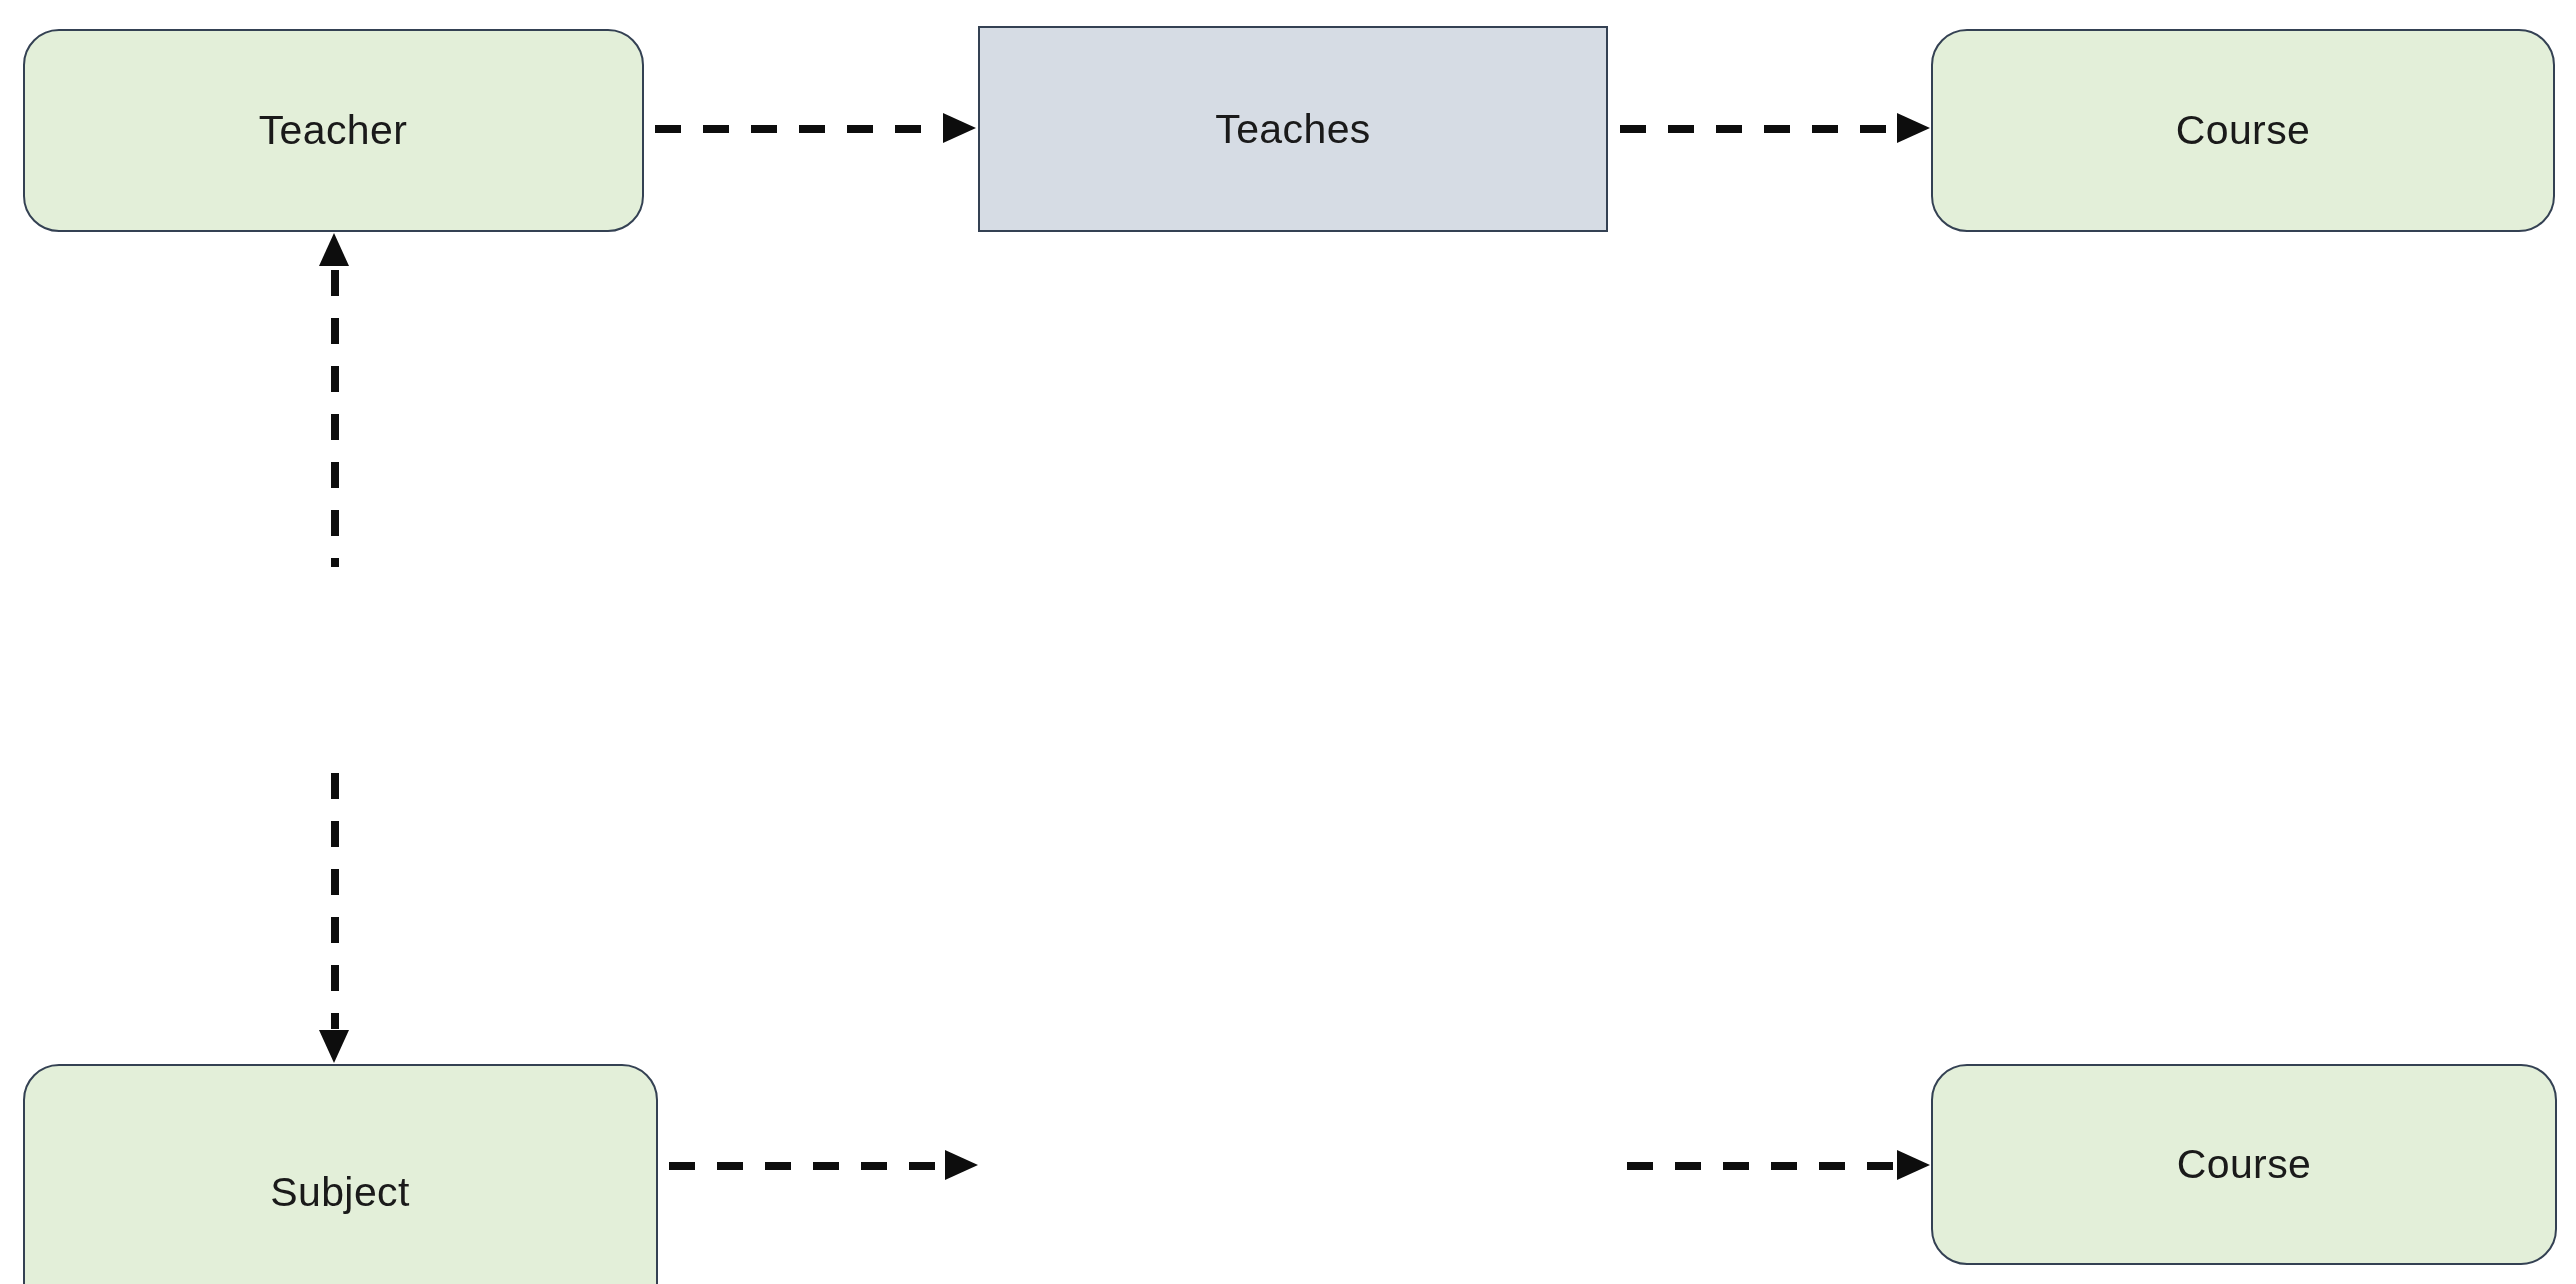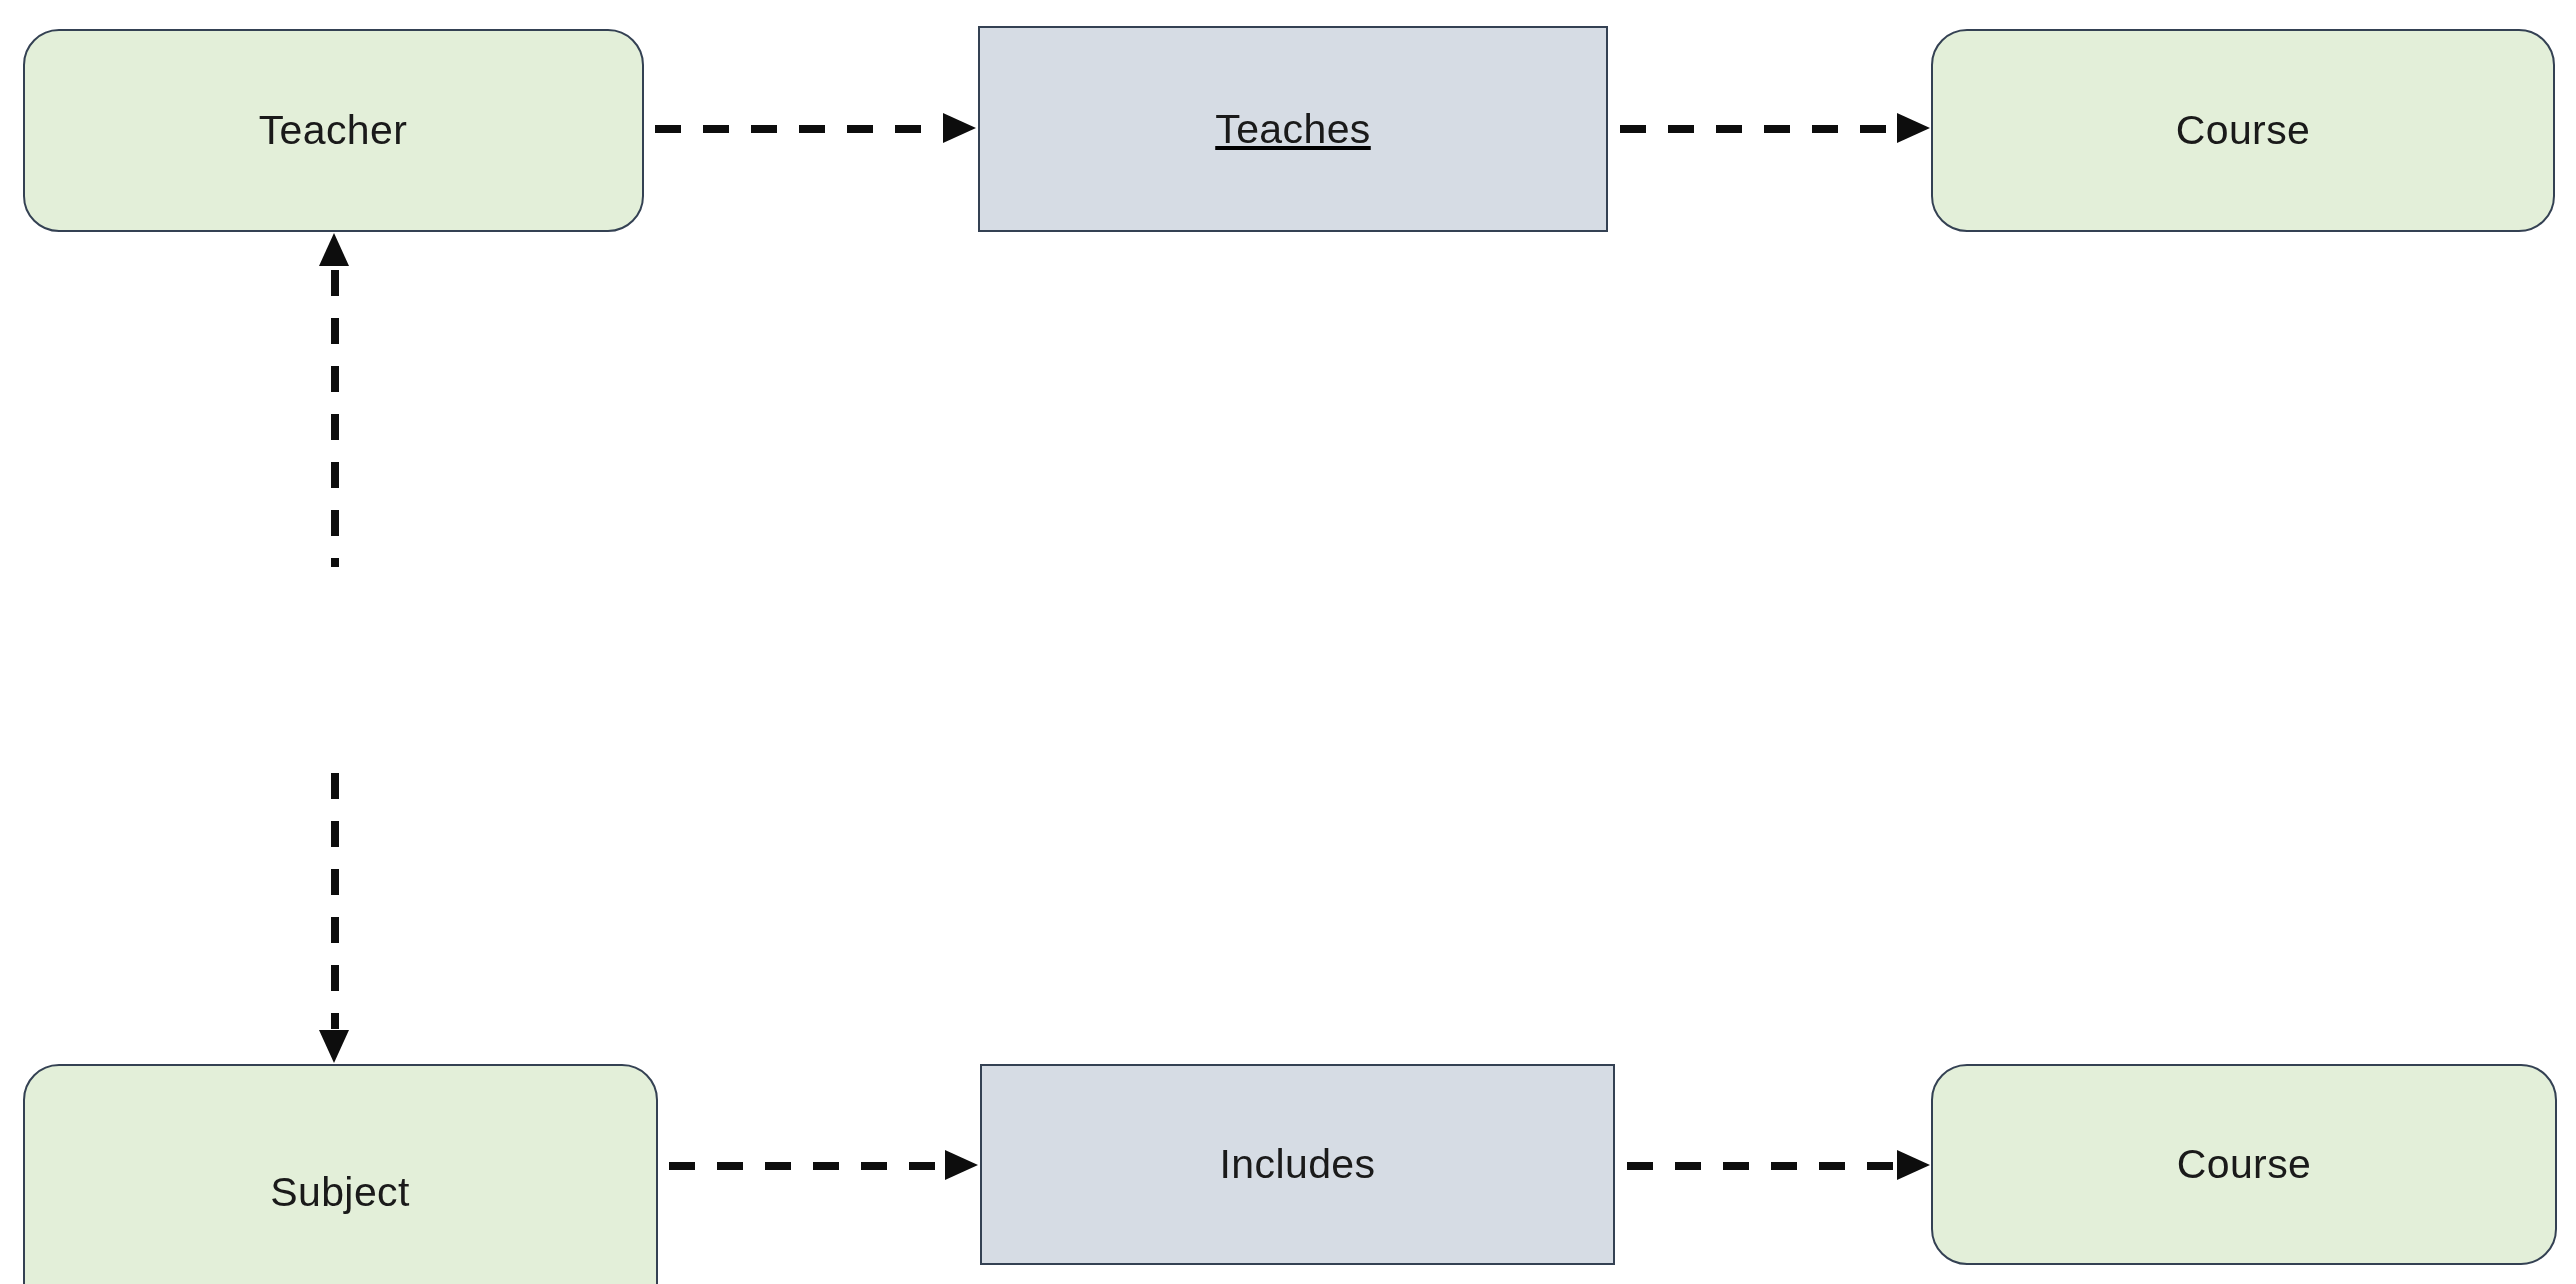--- a/index.html
+++ b/index.html
@@ -77,36 +77,33 @@
 </style>
 </head>
 <body>
 
 <div class="canvas">
 
   <div class="node entity" style="left:22.5px; top:28.5px; width:621px; height:203px;">
     <span class="node-label">Teacher</span>
   </div>
 
-  <div class="node relationship" style="left:978px; top:26px; width:630px; height:206px;text-decoration:underline;">
+  <div class="node relationship" style="left:978px; top:26px; width:630px; height:206px;">
     <span class="node-label">Teaches</span>
   </div>
 
   <div class="node entity" style="left:1931px; top:28.5px; width:624px; height:203px;">
     <span class="node-label">Course</span>
   </div>
 
 
   <div class="node entity" style="left:22.5px; top:1064px; width:635px; height:256px;">
     <span class="node-label">Subject</span>
   </div>
 
-  <div class="node relationship" style="left:980px; top:1064px; width:635px; height:201px;">
-    <span class="node-label">Includes</span>
-  </div>
 
   <div class="node entity" style="left:1931px; top:1064px; width:626px; height:201px;">
     <span class="node-label">Course</span>
   </div>
 
   <div class="edge">
     <div class="edge-line-h" style="left:655px; top:125px; width:287px;"></div>
     <div class="edge-head right" style="left:943px; top:113px;"></div>
   </div>
 

